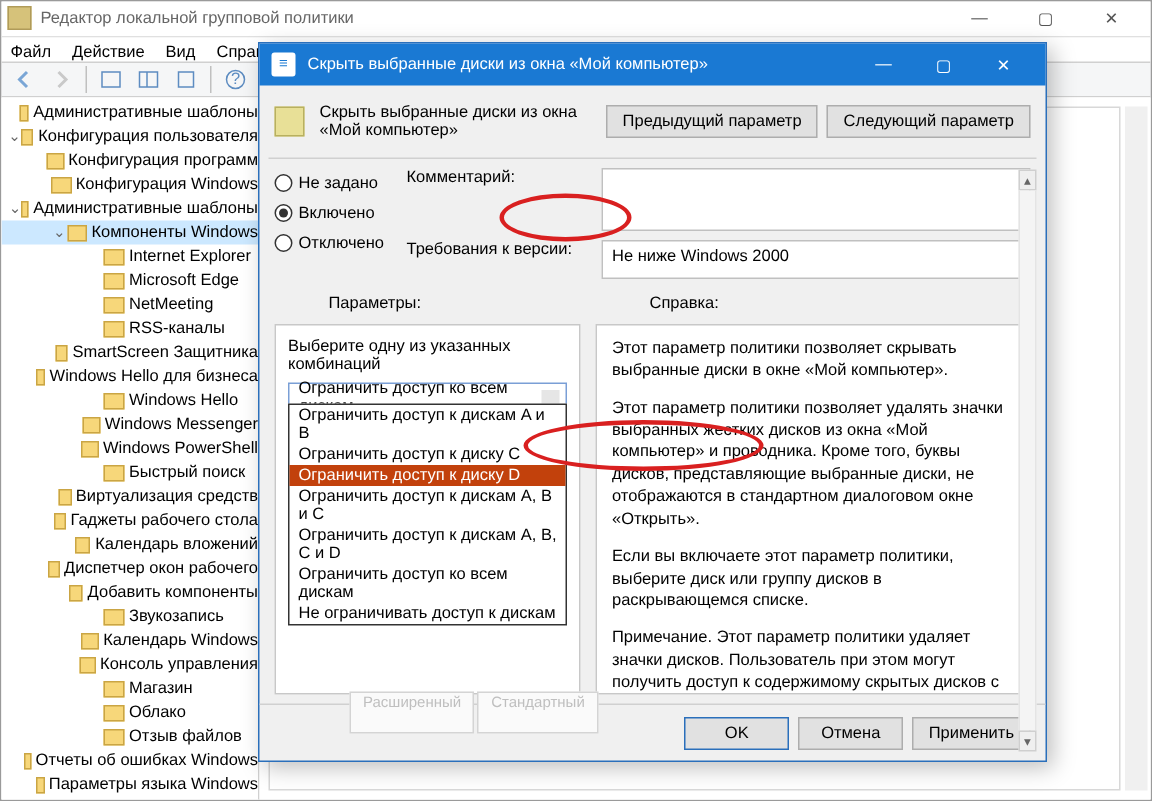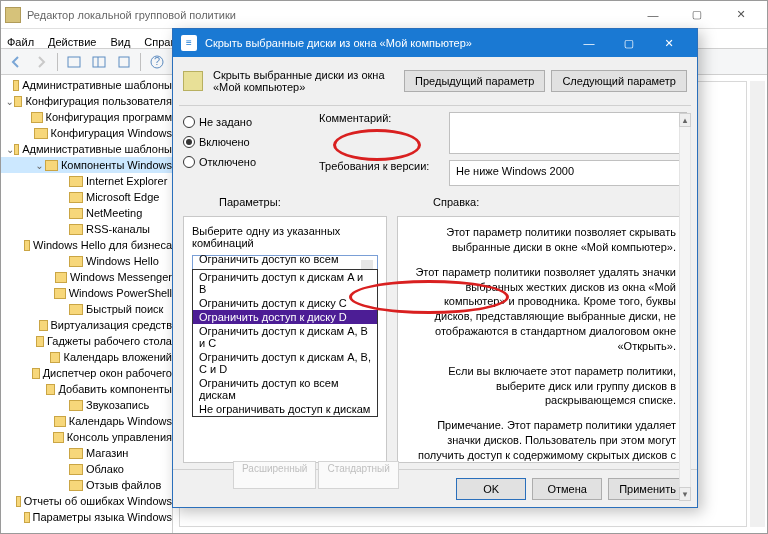--- a/index.html
+++ b/index.html
@@ -45,40 +45,40 @@
   
   .dlg-divider { height: 1px; background: #d0d0d0; margin: 0 6px; }
   
   .dlg-top { display: flex; padding: 6px 10px 4px 10px; gap: 10px; }
   .state-col { width: 78px; display: flex; flex-direction: column; gap: 8px; padding-top: 4px; }
   .radio-row { display: flex; align-items: center; gap: 4px; cursor: pointer; position: relative; }
   .radio { width: 12px; height: 12px; border: 1px solid #333; border-radius: 50%; display: flex; align-items: center; justify-content: center; background: #fff; }
   .radio.on::after { content: ""; width: 6px; height: 6px; background: #333; border-radius: 50%; }
   
   .comment-col { flex: 1; display: flex; flex-direction: column; gap: 6px; }
-  .label-row { display: flex; align-items: flex-start; gap: 10px; margin-left: 48px; }
+  .label-row { display: flex; align-items: flex-start; gap: 10px; }
   .label-row label { width: 120px; }
   .textarea { flex: 1; height: 42px; border: 1px solid #c0c0c0; background: #fff; }
   .req-box { flex: 1; height: 26px; border: 1px solid #c0c0c0; background: #fff; padding: 4px 6px; }
   
   .dlg-middle { display: flex; padding: 6px 10px 4px 10px; gap: 14px; }
   .dlg-middle > div:first-child { width: 200px; margin-left: 36px; }
   
   .dlg-panels { flex: 1; display: flex; padding: 4px 10px 6px 10px; gap: 10px; min-height: 0; }
   .param-panel { width: 204px; border: 1px solid #c8c8c8; background: #fff; padding: 8px 8px; position: relative; }
   .help-panel { flex: 1; border: 1px solid #c8c8c8; background: #fff; padding: 8px 10px; overflow: hidden; line-height: 1.35; }
-  .help-panel p { margin: 0 0 10px 0; text-align: right; }
+  .help-panel p { margin: 0 0 10px 0; }
   
   .combo { width: 100%; height: 20px; border: 1px solid #7a9fd6; background: #fff; display: flex; align-items: center; padding: 0 18px 0 6px; position: relative; margin-top: 6px; }
   .combo::after { content: ""; position: absolute; right: 4px; top: 4px; width: 12px; height: 12px; background: #e6e6e6; }
   .combo-arrow { position: absolute; right: 7px; top: 7px; width: 0; height: 0; border-left: 4px solid transparent; border-right: 4px solid transparent; border-top: 5px solid #333; }
   
   .dropdown-list { position: absolute; left: 8px; right: 8px; top: 52px; border: 1px solid #333; background: #fff; z-index: 5; }
   .dd-item { padding: 1px 6px; cursor: pointer; }
-  .dd-item.hi { background: #4c1d95; color: #fff; }
+  .dd-item.hi { background: #c2410c; color: #fff; }
   
   .dlg-footer { height: 38px; display: flex; align-items: center; justify-content: flex-end; padding: 0 10px; gap: 6px; border-top: 1px solid #d0d0d0; position: relative; }
   .dlg-footer .footer-tabs { position: absolute; left: 60px; top: -9px; display: flex; gap: 2px; }
   .tab-faint { border: 1px solid #d4d4d4; background: #fafafa; color: #bfbfbf; padding: 1px 8px; height: 28px; font-size: 10px; }
   .btn { height: 22px; min-width: 70px; padding: 0 10px; background: #e1e1e1; border: 1px solid #adadad; cursor: pointer; display: flex; align-items: center; justify-content: center; }
   .btn.def { border: 1px solid #2a6fbb; }
   
   .circle-annot { position: absolute; border: 3px solid #d92020; border-radius: 50%; pointer-events: none; z-index: 10; }
   
   .help-scroll { position: absolute; right: 6px; top: 84px; bottom: 6px; width: 12px; display: flex; flex-direction: column; }
@@ -200,20 +200,26 @@
           <span class="sp" style="width: 56px;"></span>
           <span class="expander"></span>
           <span class="folder-icon"></span>
           <span>NetMeeting</span>
         </div>
         <div class="tree-row">
           <span class="sp" style="width: 56px;"></span>
           <span class="expander"></span>
           <span class="folder-icon"></span>
           <span>RSS-каналы</span>
+        </div>
+        <div class="tree-row">
+          <span class="sp" style="width: 56px;"></span>
+          <span class="expander"></span>
+          <span class="folder-icon"></span>
+          <span>SmartScreen Защитника</span>
         </div>
         <div class="tree-row">
           <span class="sp" style="width: 56px;"></span>
           <span class="expander"></span>
           <span class="folder-icon"></span>
           <span>Windows Hello для бизнеса</span>
         </div>
         <div class="tree-row">
           <span class="sp" style="width: 56px;"></span>
           <span class="expander"></span>

